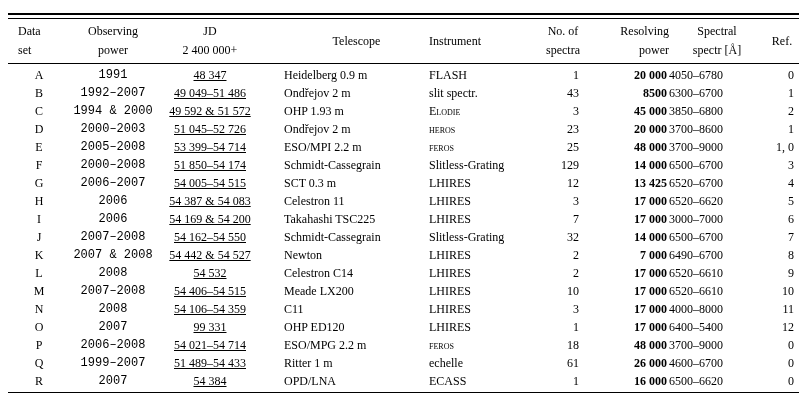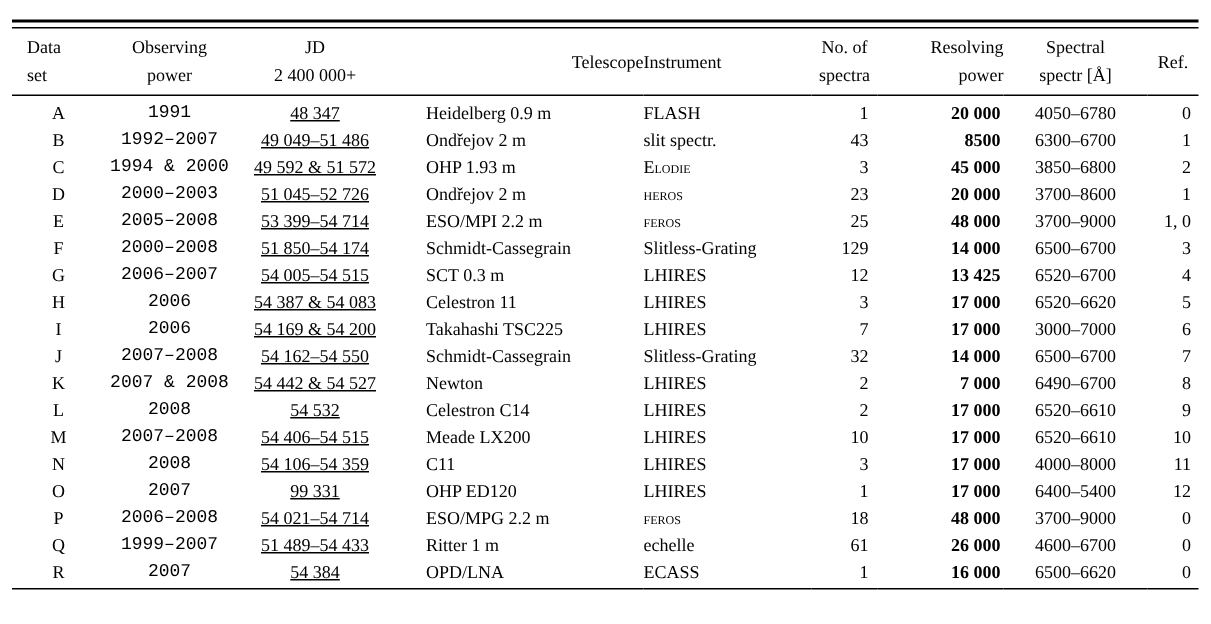--- a/index.html
+++ b/index.html
@@ -48,28 +48,28 @@
   tbody tr:last-child td { border-bottom: 1.5px solid #000; padding-bottom: 2px; }
 
   
   td:nth-child(1) { text-align: center; }
   td:nth-child(2) { text-align: center; font-family: Liberation Mono, monospace; }
   td:nth-child(3) { text-align: center; text-decoration: underline; }
   td:nth-child(4) { text-align: left; padding-left: 20px; }
   td:nth-child(5) { text-align: left; margin-top: 24px; }
   td:nth-child(6) { text-align: right; padding-right: 6px; }
   td:nth-child(7) { text-align: right; padding-right: 2px; font-weight: bold; }
-  td:nth-child(8) { text-align: center; }
+  td:nth-child(8) { text-align: left; }
   td:nth-child(9) { text-align: right; padding-right: 5px; }
 
   
   th:nth-child(1) { text-align: left; padding-left: 10px; }
   th:nth-child(2) { text-align: center; margin-top: 27px; }
   th:nth-child(3) { text-align: center; }
-  th:nth-child(4) { text-align: right; padding-left: 20px; }
+  th:nth-child(4) { text-align: center; padding-left: 20px; }
   th:nth-child(5) { text-align: left; }
   th:nth-child(6) { text-align: center; }
   th:nth-child(7) { text-align: right; }
   th:nth-child(8) { text-align: center; }
   th:nth-child(9) { text-align: center; }
 
   .sc { font-variant: small-caps; }
 </style>
 </head>
 <body>

